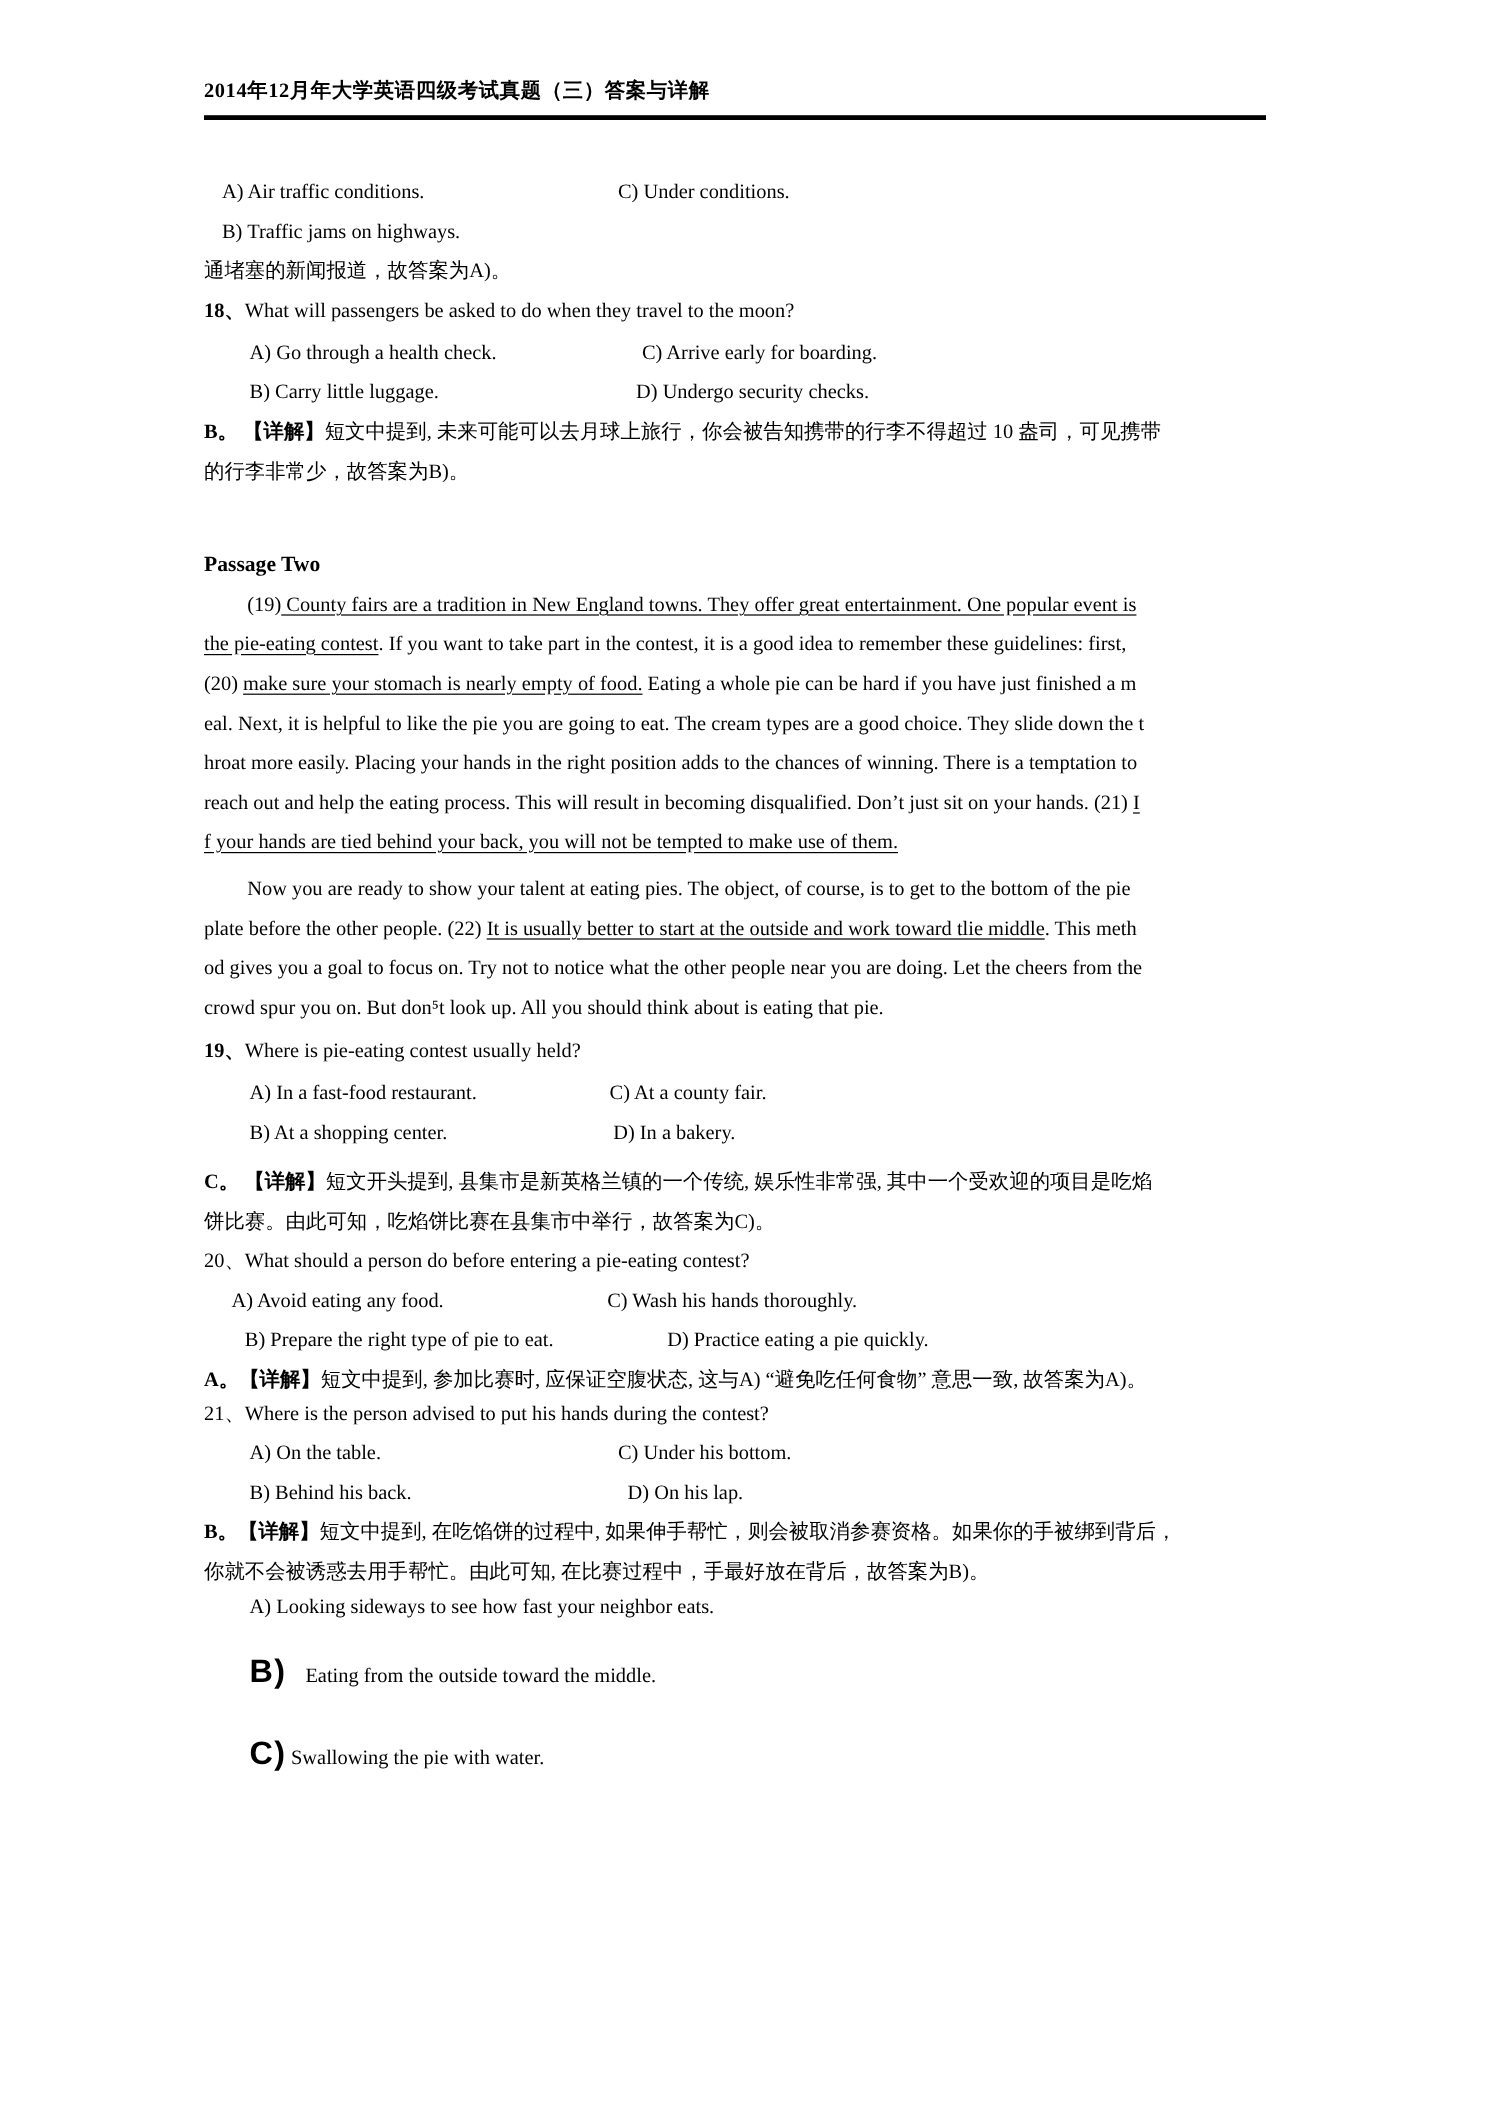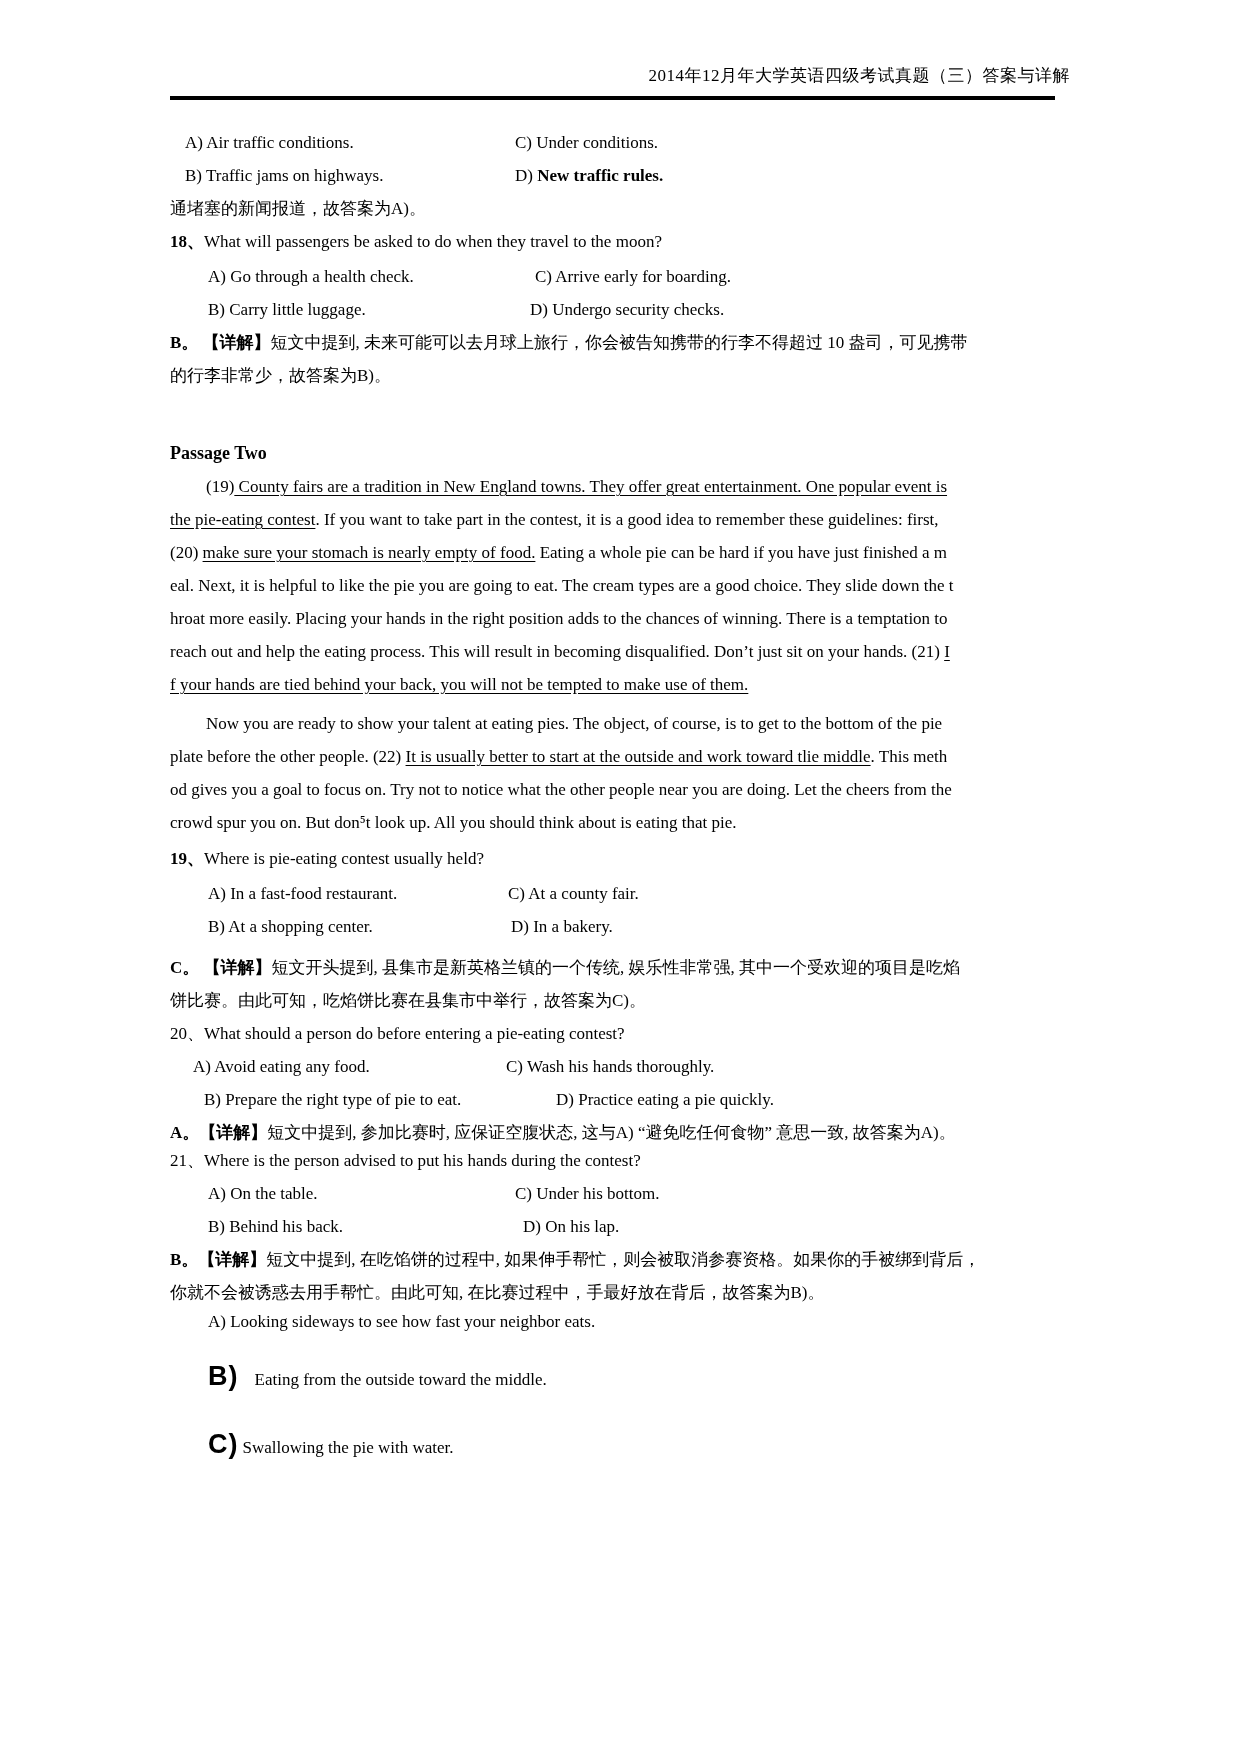--- a/index.html
+++ b/index.html
@@ -4,21 +4,21 @@
 <style>
   html,body{margin:0;padding:0;background:#fff;}
   body{
     width:1240px;height:1754px;
     color:#000;
     font-family:"Liberation Serif", serif;
     overflow:hidden;
   }
   .page{padding:64px 170px 0 170px;}
   .title{
-    text-align:right;font-weight:normal;font-size:17px;line-height:24px;
+    text-align:left;font-weight:bold;font-size:17px;line-height:24px;
     letter-spacing:.5px;
   }
   .rule{border-bottom:4px solid #000;margin-top:8px;width:885px;}
   .block{margin:0;}
   .line{
     font-size:17px;line-height:33px;height:33px;
     white-space:nowrap;
   }
   .line.hd{font-size:18px;}
   .cols{display:flex;}
@@ -31,28 +31,27 @@
     font-weight:700;font-size:27px;letter-spacing:1px;
   }
 </style>
 </head>
 <body>
 
 <div class="page">
   <div class="title">2014年12月年大学英语四级考试真题（三）答案与详解</div>
   <div class="rule"></div>
   <div id="doc-blocks">
-      <div class="block" style="margin-top: 26px;">
+      <div class="block" style="margin-top: 43px;">
         <div class="line cols">
           <span class="c0" style="width: 345px; padding-left: 15px;"><span class="seg">A) Air traffic conditions.</span></span>
           <span class="c1"><span class="seg">C) Under conditions.</span></span>
         </div>
         <div class="line cols">
           <span class="c0" style="width: 345px; padding-left: 15px;"><span class="seg">B) Traffic jams on highways.</span></span>
-          <span class="c1"><span class="seg">D) </span><span class="seg b">New traffic rules.</span></span>
         </div>
       </div>
       <div class="block">
         <div class="line"><span class="seg">通堵塞的新闻报道，故答案为A)。</span></div>
       </div>
       <div class="block">
         <div class="line"><span class="seg b">18、</span><span class="seg">What will passengers be asked to do when they travel to the moon?</span></div>
       </div>
       <div class="block" style="margin-top: 2px;">
         <div class="line cols">

